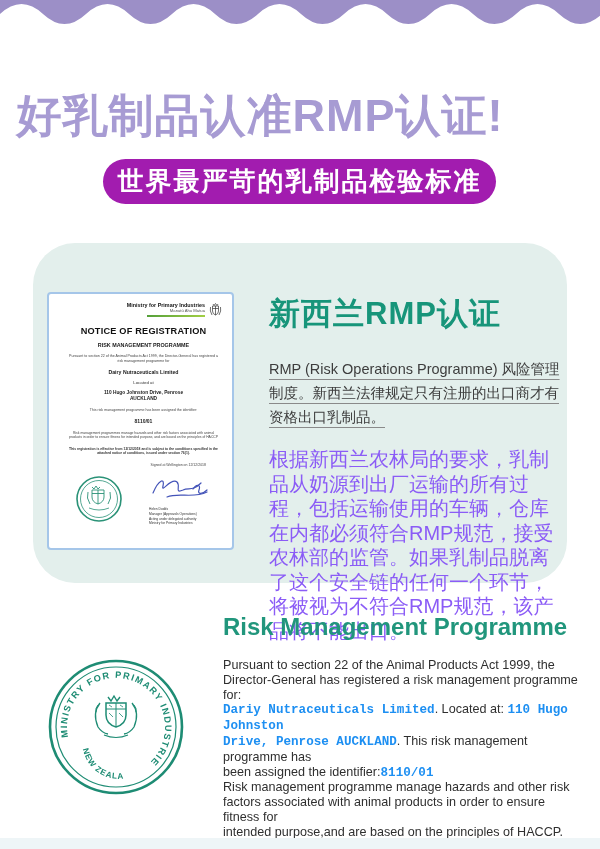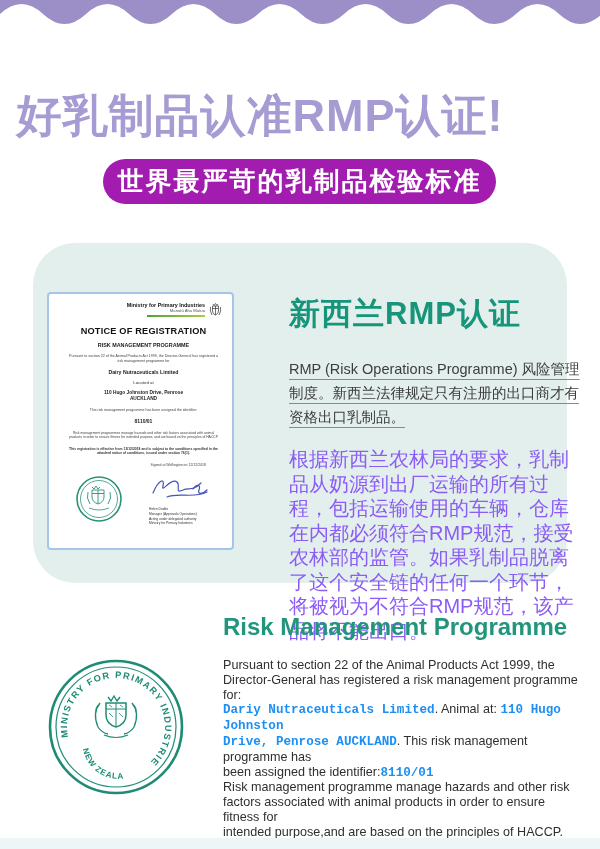--- a/index.html
+++ b/index.html
@@ -37,21 +37,21 @@
   .cert-located{margin-top:5px;text-align:center;font-size:4.4px;color:#333;}
   .cert-addr{margin-top:5px;text-align:center;font-size:4.8px;font-weight:bold;line-height:6px;color:#222;}
   .cert-id{margin-top:5px;text-align:center;font-size:5px;font-weight:bold;color:#222;}
   .cert-tiny{margin:7px 11px 0 11px;text-align:center;font-size:3.4px;line-height:4.4px;color:#444;}
   .cert-tiny.bold{font-weight:bold;color:#333;}
   .cert-signed{margin:8px 26px 0 0;text-align:right;font-size:3.5px;color:#444;}
   .cert-bottom{display:flex;align-items:flex-start;margin:8px 0 0 20px;}
   .cert-sign-block{margin-left:26px;}
   .cert-sign-lines{font-size:3.3px;line-height:4.6px;color:#333;margin-top:2px;}
   
-  .rmp-col{position:absolute;left:269px;top:293px;width:296px;margin-left:20px;}
+  .rmp-col{position:absolute;left:269px;top:293px;width:296px;}
   .rmp-heading{font-size:31px;font-weight:900;color:#17957a;letter-spacing:1px;}
   .rmp-para1{margin-top:22px;font-size:14.5px;line-height:24px;color:#3d3d3d;
     text-decoration:underline;text-underline-offset:5px;
     text-decoration-color:#8a8a8a;text-decoration-thickness:1px;}
   .rmp-para2{margin-top:18px;font-size:20px;line-height:24.5px;color:#8b5cf6;}
   
   .seal{position:absolute;left:46px;top:657px;width:140px;height:140px;}
   .bottom-heading{position:absolute;left:223px;top:613px;font-size:24px;font-weight:900;
     color:#21967c;white-space:nowrap;}
   .bottom-para{position:absolute;left:223px;top:658px;width:358px;font-size:12.6px;
@@ -168,21 +168,21 @@
       <path d="M54,46 q-8,10 -2,24 q4,6 10,7" stroke-width="1.3"></path>
       <path d="M86,46 q8,10 2,24 q-4,6 -10,7" stroke-width="1.3"></path>
       <path d="M52,48 q-3,3 -2,7 M88,48 q3,3 2,7" stroke-width="0.9"></path>
       <path d="M58,78 q12,5 24,0" stroke-width="1.1"></path>
     </g>
   </svg>
 
   <div class="bottom-heading">Risk Management Programme</div>
   <div class="bottom-para"><span class="seg-normal">Pursuant to section 22 of the Animal Products Act 1999, the
 Director-General has registered a risk management programme for:
-</span><span class="seg-blue">Dariy Nutraceuticals Limited</span><span class="seg-normal">. Animal at: </span><span class="seg-blue">110 Hugo Johnston
+</span><span class="seg-blue">Dariy Nutraceuticals Limited</span><span class="seg-normal">. Located at: </span><span class="seg-blue">110 Hugo Johnston
 Drive, Penrose AUCKLAND</span><span class="seg-normal">. This risk management programme has
 been assigned the identifier:</span><span class="seg-blue">8110/01</span><span class="seg-normal">
 Risk management programme manage hazards and other risk
 factors associated with animal products in order to ensure fitness for
 intended purpose,and are based on the principles of HACCP.
 This registration is effective from12/12/2018 and is subject to the
 condition(s) specified in the attached notice of conditions, issued
 under section 76(1).</span></div>
 
   <div class="footer-strip"></div>

